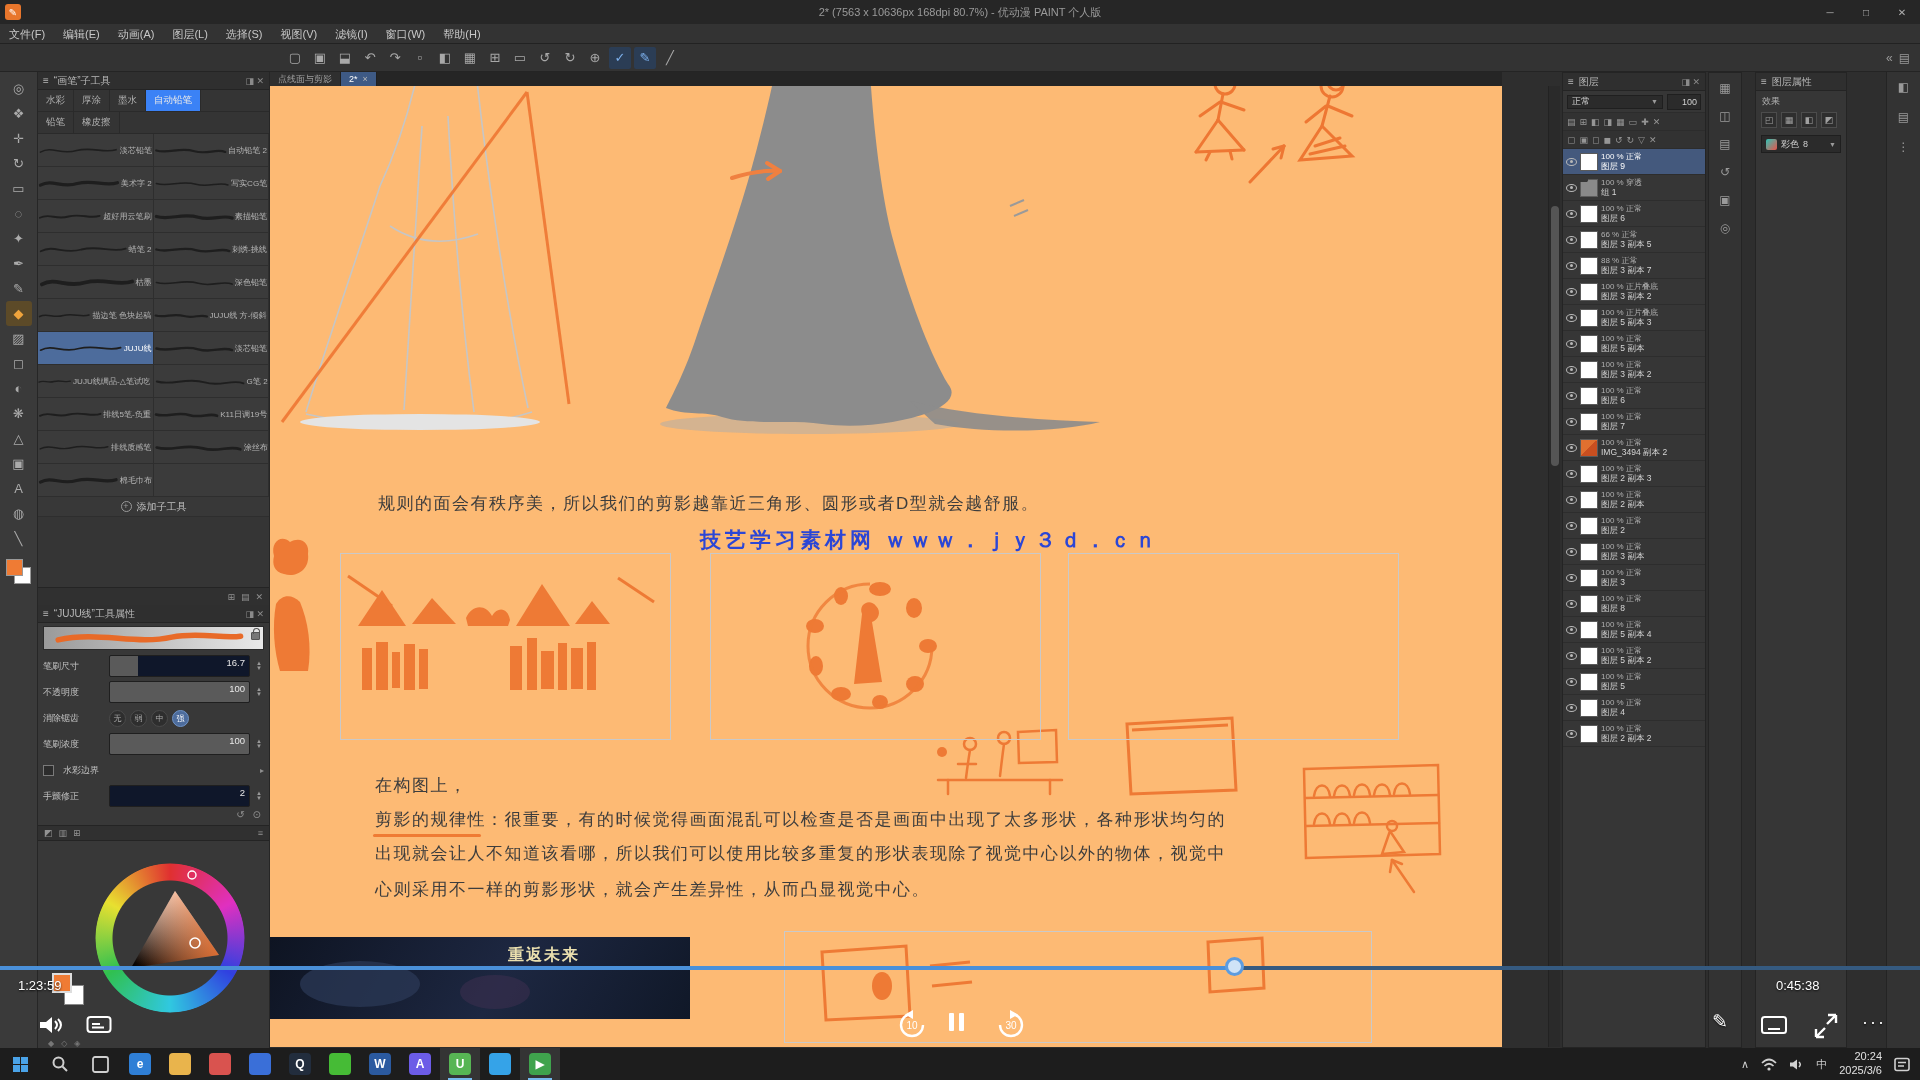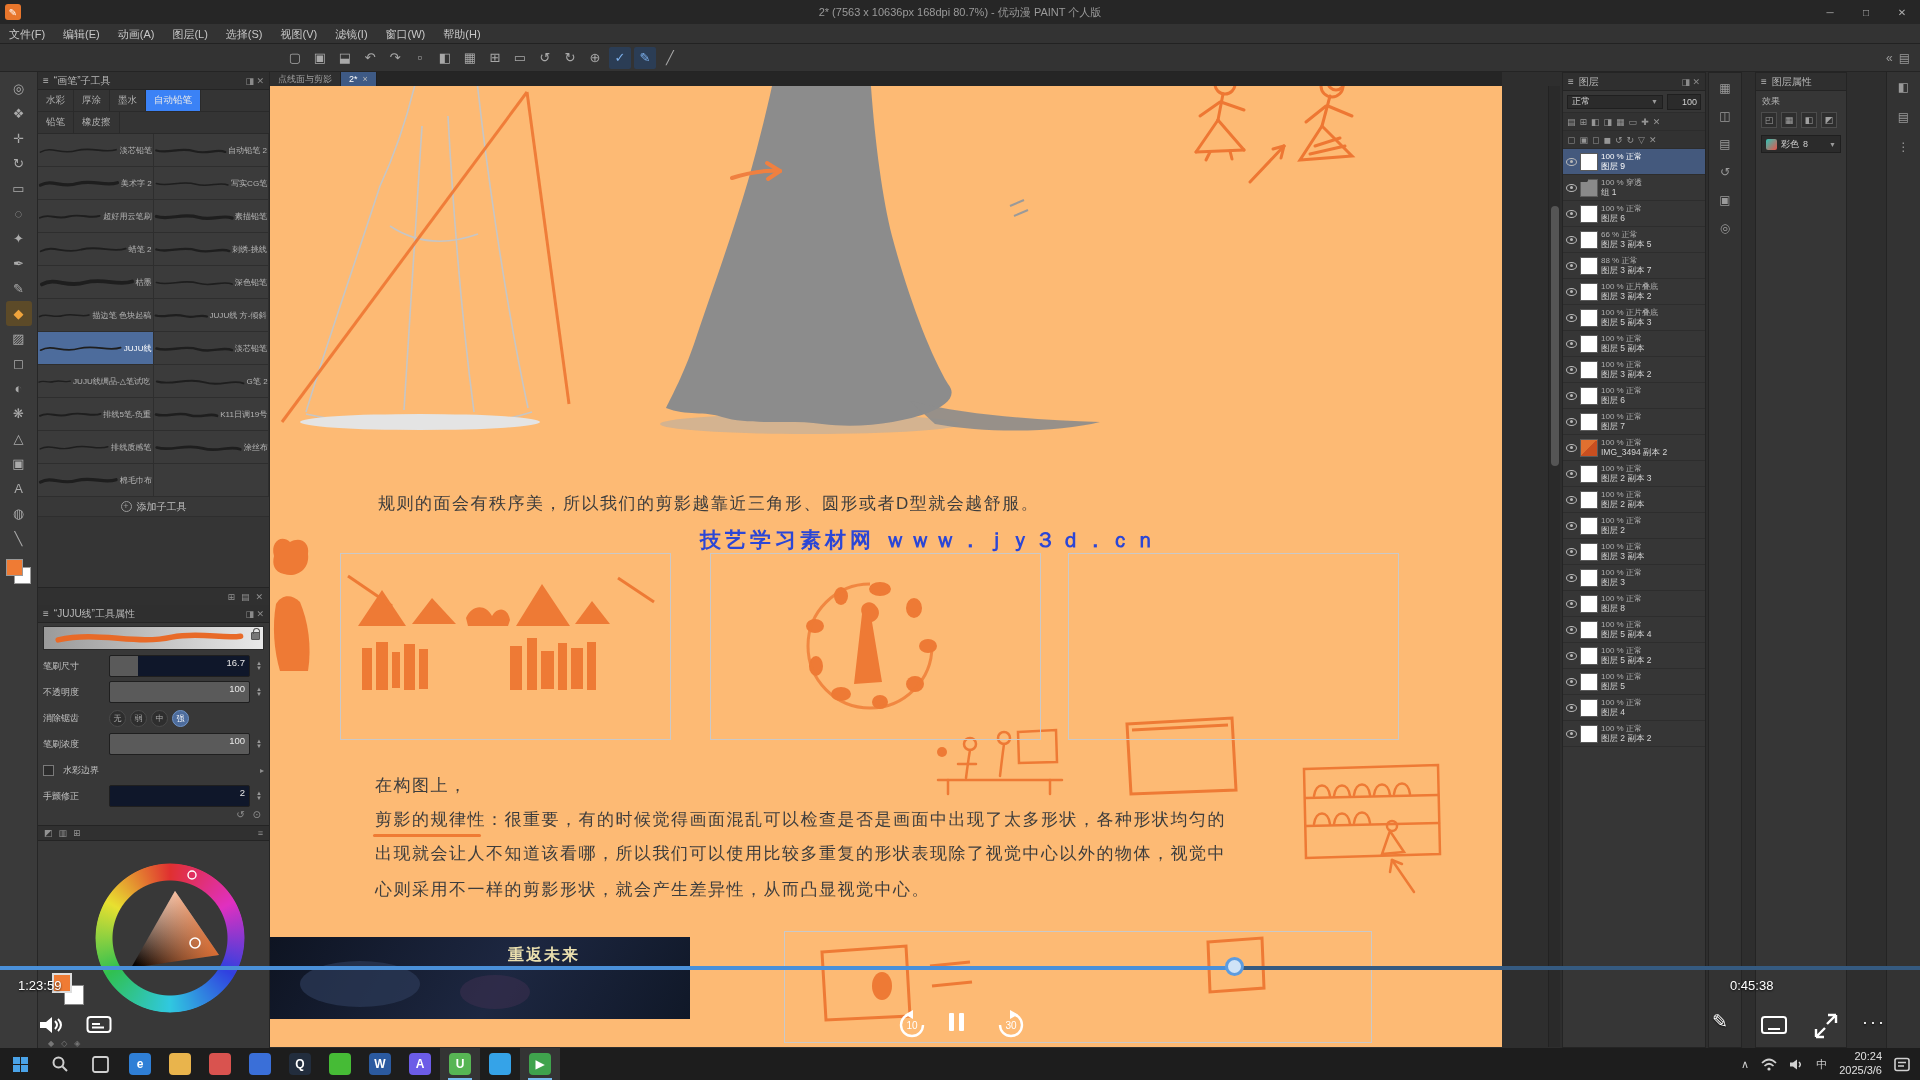--- a/index.html
+++ b/index.html
@@ -972,21 +972,21 @@
         <span class="ime-item" style="color: rgb(242, 154, 56);">⊞</span>
         <span class="ime-item" style="color: rgb(232, 92, 160);">✿</span>
       </div>
   </div>
 
   <div id="progress" class="abs">
     <div id="progress-fill"></div>
   </div>
   <div id="progress-handle" class="abs"></div>
   <div class="ptime" style="left:18px;top:978px">1:23:59</div>
-  <div class="ptime" style="left:1730px;top:978px">0:45:38</div>
+  <div class="ptime" style="left:1776px;top:978px">0:45:38</div>
 
   <div class="pctl" style="left:38px;top:1014px">
     <svg width="26" height="22" viewBox="0 0 26 22">
       <polygon points="2,8 8,8 14,3 14,19 8,14 2,14" fill="#fff"></polygon>
       <path d="M17,7 q4,4 0,8" stroke="#fff" fill="none" stroke-width="2"></path>
       <path d="M20,5 q6,6 0,12" stroke="#fff" fill="none" stroke-width="2"></path>
     </svg>
   </div>
   <div class="pctl" style="left:86px;top:1015px">
     <svg width="26" height="20" viewBox="0 0 26 20">

